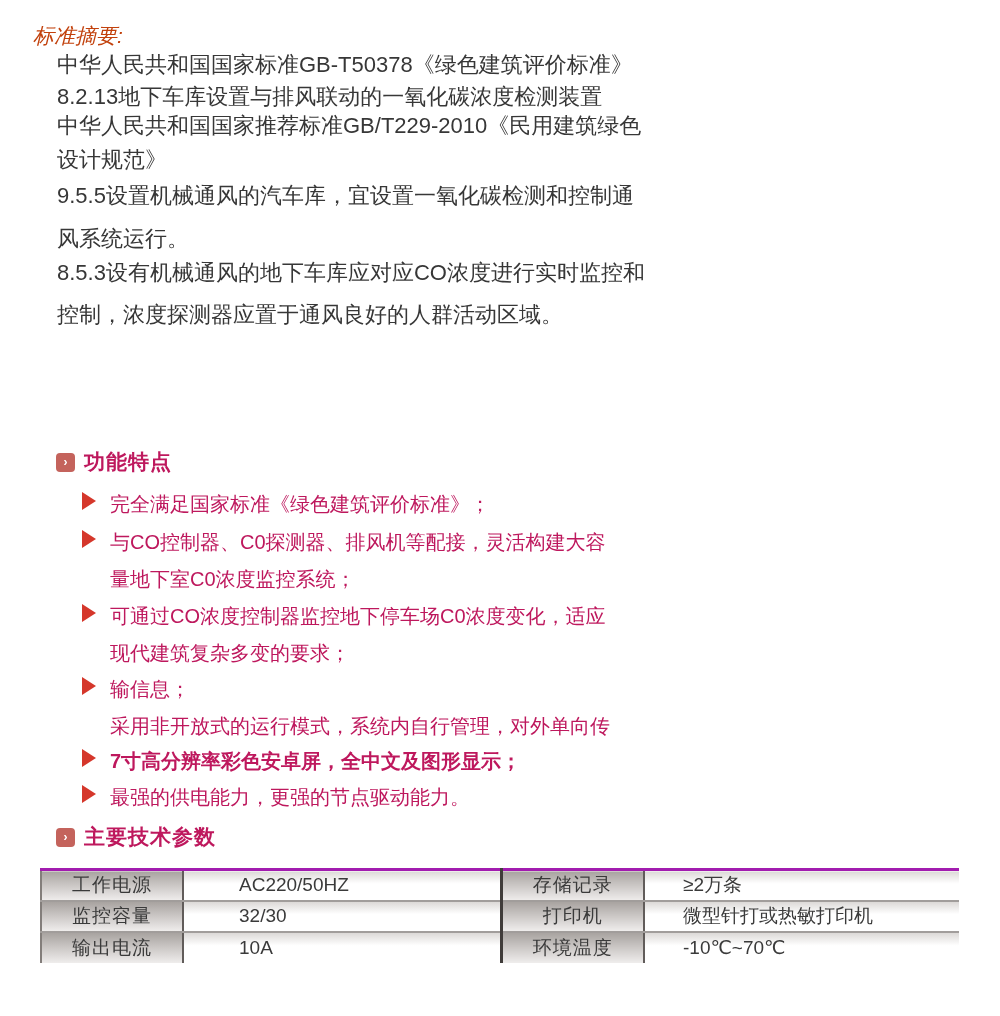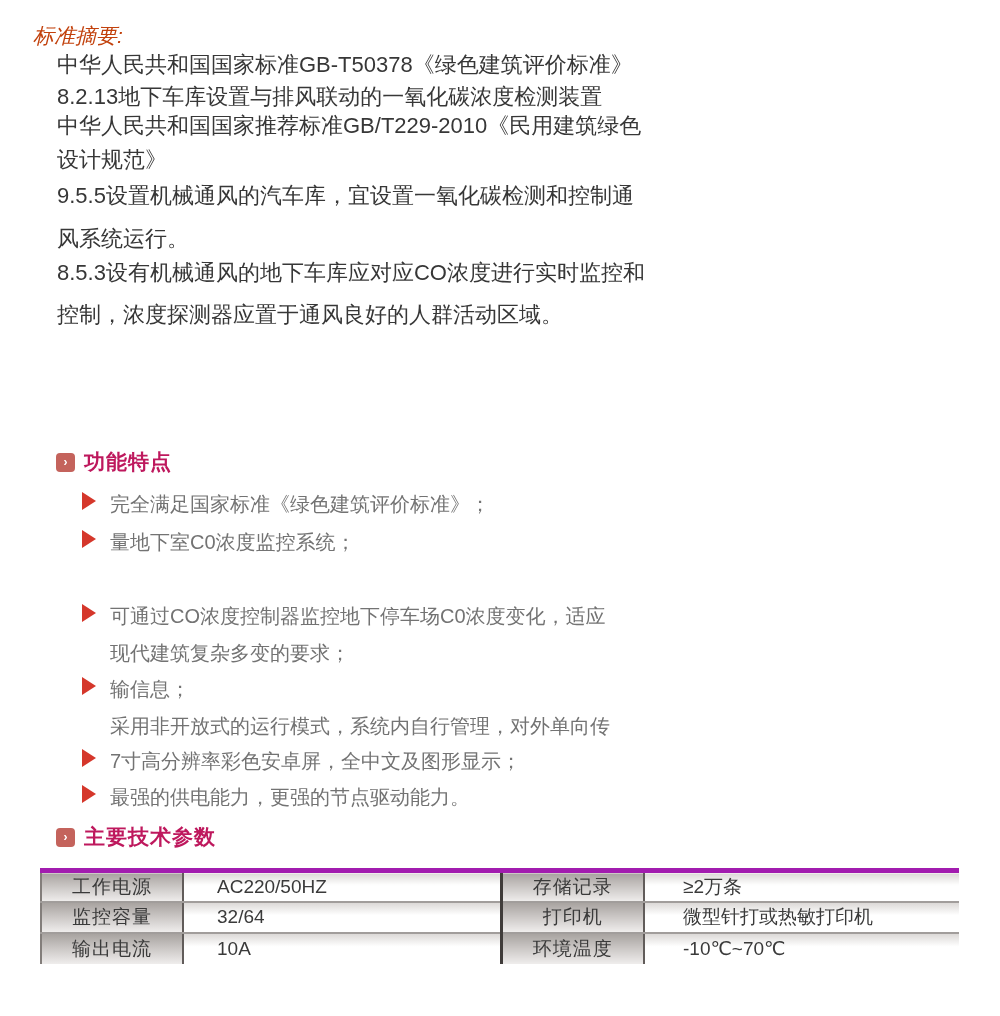--- a/index.html
+++ b/index.html
@@ -76,49 +76,49 @@
   
   .feature-item {
     position: absolute;
     left: 82px;
     width: 580px;
   }
   .fi1 { top: 486px; }
   .fi2 { top: 524px; }
   .fi3 { top: 598px; }
   .fi4 { top: 671px; }
-  .fi5 { top: 743px; }
+  .fi5 { top: 743px; font-weight: bold; }
   .fi6 { top: 779px; }
   .tri {
     position: absolute;
     left: 0;
     top: 6px;
     width: 0;
     height: 0;
     border-left: 14px solid #d5372b;
     border-top: 9px solid transparent;
     border-bottom: 9px solid transparent;
   }
   .ftext { margin-left: 28px; }
   .ftext div {
     font-size: 20px;
     line-height: 37px;
-    color: #737373;
+    color: #be185d;
     white-space: nowrap;
   }
 
   
   .spec-table {
     position: absolute;
     left: 40px;
     top: 868px;
     width: 918px;
     border-collapse: collapse;
     table-layout: fixed;
-    border-top: 5px solid #a21caf;
+    border-top: 3px solid #a21caf;
     border-left: 2px solid #837e7b;
   }
   .spec-table td {
     height: 31px;
     font-size: 19px;
     color: #3a3a3a;
     border-bottom: 2px solid #a19d9b;
     overflow: hidden;
     white-space: nowrap;
   }
@@ -126,21 +126,21 @@
   .spec-table .lab {
     background: linear-gradient(180deg, #a8a3a0 0%, #c9c5c3 45%, #efedec 100%);
     text-align: center;
     letter-spacing: 1px;
     border-right: 2px solid #615c5a;
   }
   .spec-table .val {
     background: linear-gradient(180deg, #dcd9d7 0%, #ffffff 42%);
   }
   .spec-table .v1 {
-    padding-left: 33px;
+    padding-left: 55px;
     border-right: 3px solid #403c3a;
   }
   .spec-table .v2 { padding-left: 38px; }
   .spec-table .serif {
     font-family: "Liberation Serif", "DejaVu Serif", serif;
     font-size: 20px;
   }
   .col-l1 { width: 142px; }
   .col-v1 { width: 318px; }
   .col-l2 { width: 143px; }
@@ -170,20 +170,21 @@
 
   <div class="feature-item fi1">
     <span class="tri"></span>
     <div class="ftext">
       <div>完全满足国家标准《绿色建筑评价标准》；</div>
     </div>
   </div>
   <div class="feature-item fi2">
     <span class="tri"></span>
     <div class="ftext">
+      <div>与CO控制器、C0探测器、排风机等配接，灵活构建大容</div>
       <div>量地下室C0浓度监控系统；</div>
     </div>
   </div>
   <div class="feature-item fi3">
     <span class="tri"></span>
     <div class="ftext">
       <div>可通过CO浓度控制器监控地下停车场C0浓度变化，适应</div>
       <div>现代建筑复杂多变的要求；</div>
     </div>
   </div>
@@ -221,21 +222,21 @@
     </colgroup>
     <tbody>
       <tr>
         <td class="lab">工作电源</td>
         <td class="val v1">AC220/50HZ</td>
         <td class="lab">存储记录</td>
         <td class="val v2">≥2万条</td>
       </tr>
       <tr>
         <td class="lab">监控容量</td>
-        <td class="val v1">32/64</td>
+        <td class="val v1">32/30</td>
         <td class="lab">打印机</td>
         <td class="val v2">微型针打或热敏打印机</td>
       </tr>
       <tr>
         <td class="lab">输出电流</td>
         <td class="val v1">10A</td>
         <td class="lab">环境温度</td>
         <td class="val v2">-10℃~70℃</td>
       </tr>
     </tbody>

